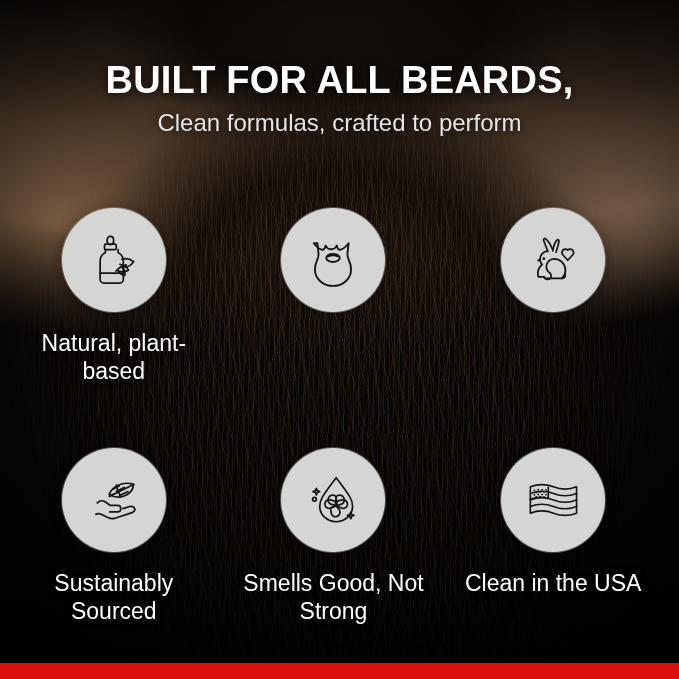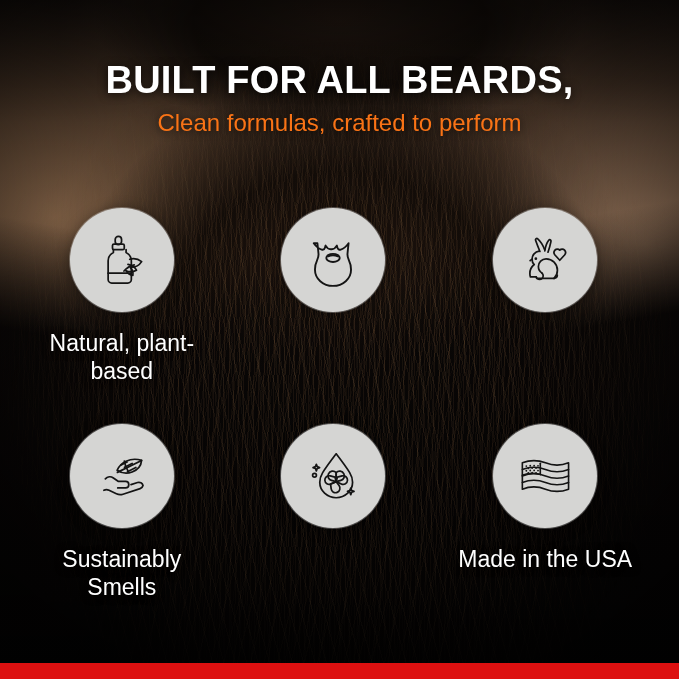--- a/index.html
+++ b/index.html
@@ -86,36 +86,37 @@
     font-weight: 700;
     letter-spacing: 0.2px;
     color: #ffffff;
     text-shadow: 0 1px 10px rgba(0,0,0,0.75);
   }
   .subtitle {
     margin: 6px 0 0 0;
     font-size: 24px;
     line-height: 30px;
     font-weight: 400;
-    color: #f97316;
+    color: #e5e5e5;
     text-shadow: 0 1px 9px rgba(0,0,0,0.8);
   }
 
   
   .features {
     position: absolute;
     top: 208px;
     left: 16px;
     right: 28px;
     z-index: 5;
     display: grid;
     grid-template-columns: repeat(3, 1fr);
     grid-auto-rows: 216px;
     column-gap: 0px;
     row-gap: 0px;
+    gap: 24px;
   }
   .feature {
     display: flex;
     flex-direction: column;
     align-items: center;
   }
   .icon-circle {
     width: 104px;
     height: 104px;
     border-radius: 50%;
@@ -215,37 +216,38 @@
           <path d="M53.6 14.8c-5.6-1.9-11.7-1.6-17.1 0.9-4.5 2.1-8 5.6-9.9 10 4.9 3.3 11.1 4 16.6 1.9 6-2.3 10-7.4 10.4-12.8z"></path>
           <path d="M53.6 14.8L26.9 28"></path>
           <path d="M43.2 18.1l-8.5 4.2"></path>
           <path d="M47.3 22.6l-9.3 4.6"></path>
           <path d="M37.6 16.6l-7.1 3.5"></path>
           <path d="M34.6 15.6c0.6 3.9 1.9 7.4 3.9 10.6"></path>
           <path d="M13.6 35.2c2.3-2.5 6.1-2.9 8.9-1l5.6 3.8h7.8c2 0 3.6 1.6 3.6 3.6s-1.6 3.6-3.6 3.6h-8.6"></path>
           <path d="M41.9 41.5l7.3-2.3c2.6-0.8 5.3 0.7 6 3.3-0.4 1.6-1.6 2.9-3.2 3.4l-18.9 6.2c-2.4 0.8-5 0.6-7.3-0.5l-8.1-3.9c-1.8-0.9-3.9-0.9-5.7 0"></path>
         </svg>
       </div>
-      <div class="feature-label">Sustainably Smells</div>
+      <div class="feature-label">Sustainably Sourced</div>
     </div>
 
     <div class="feature">
       <div class="icon-circle" style="background: rgb(213, 213, 211);">
         <svg width="58" height="58" viewBox="0 0 64 64" fill="none" stroke="#141414" stroke-width="1.9" stroke-linecap="round" stroke-linejoin="round">
           <path d="M35.5 7.5c6.9 9 11.9 15.9 14.9 20.8 2.1 3.4 3.2 7 3.2 10.7 0 9.4-8.1 17-18.1 17s-18.1-7.6-18.1-17c0-3.7 1.1-7.3 3.2-10.7 3-4.9 8-11.8 14.9-20.8z"></path>
           <path d="M35.5 28.2c2.6-2.6 6.9-1.9 8.5 1.4 1.4 2.9-0.2 6.4-3.3 7.2l-5.2 1.4z"></path>
           <path d="M35.5 28.2c-2.6-2.6-6.9-1.9-8.5 1.4-1.4 2.9 0.2 6.4 3.3 7.2l5.2 1.4z"></path>
           <path d="M35.5 38.2l3.2 4.4c1.9 2.6 0.9 6.3-2.1 7.5-2.9 1.2-6.2-0.7-6.6-3.8l-0.7-5.5z"></path>
           <path d="M35.5 38.2l-5.7 2.6c-3.1 1.4-6.6-0.7-6.8-4.1-0.2-3.2 2.8-5.6 5.9-4.8l5.3 1.4z"></path>
           <path d="M35.5 38.2l5.7 2.6c3.1 1.4 6.6-0.7 6.8-4.1 0.2-3.2-2.8-5.6-5.9-4.8l-5.3 1.4z"></path>
           <path d="M13.6 19.1l1 2.6 2.6 1-2.6 1-1 2.6-1-2.6-2.6-1 2.6-1z"></path>
           <circle cx="11.6" cy="31.2" r="2.1"></circle>
           <path d="M51.6 45.4l1 2.6 2.6 1-2.6 1-1 2.6-1-2.6-2.6-1 2.6-1z"></path>
         </svg>
       </div>
+      <div class="feature-label">Smells Good, Not Strong</div>
     </div>
 
     <div class="feature">
       <div class="icon-circle" style="background: rgb(213, 213, 211);">
         <svg width="58" height="58" viewBox="0 0 64 64" fill="none" stroke="#141414" stroke-width="1.8" stroke-linecap="round" stroke-linejoin="round">
           <path d="M7 17.5c8.5-3.3 17-3.3 25.5 0s17 3.3 25.5 0v29c-8.5 3.3-17 3.3-25.5 0s-17-3.3-25.5 0z"></path>
           <path d="M7 24.8c8.5-3.3 17-3.3 25.5 0s17 3.3 25.5 0"></path>
           <path d="M7 32c8.5-3.3 17-3.3 25.5 0s17 3.3 25.5 0"></path>
           <path d="M7 39.2c8.5-3.3 17-3.3 25.5 0s17 3.3 25.5 0"></path>
           <path d="M26.8 30.4c-6.6-2.2-13.2-1.9-19.8 0.8"></path>
@@ -261,19 +263,19 @@
             <circle cx="11.4" cy="26.2" r="1"></circle>
               <circle cx="15.7" cy="25.9" r="1"></circle>
             <circle cx="20.0" cy="25.8" r="1"></circle>
               <circle cx="24.3" cy="26.0" r="1"></circle>
             <circle cx="13.5" cy="28.7" r="1"></circle>
               <circle cx="17.8" cy="28.4" r="1"></circle>
             <circle cx="22.1" cy="28.5" r="1"></circle>
           </g>
         </svg>
       </div>
-      <div class="feature-label">Made in the USA</div>
+      <div class="feature-label">Clean in the USA</div>
     </div>
 
   </div>
 
   <div class="accent-bar" style="background: rgb(221, 16, 16);"></div>
 </div>
 
 </body></html>

